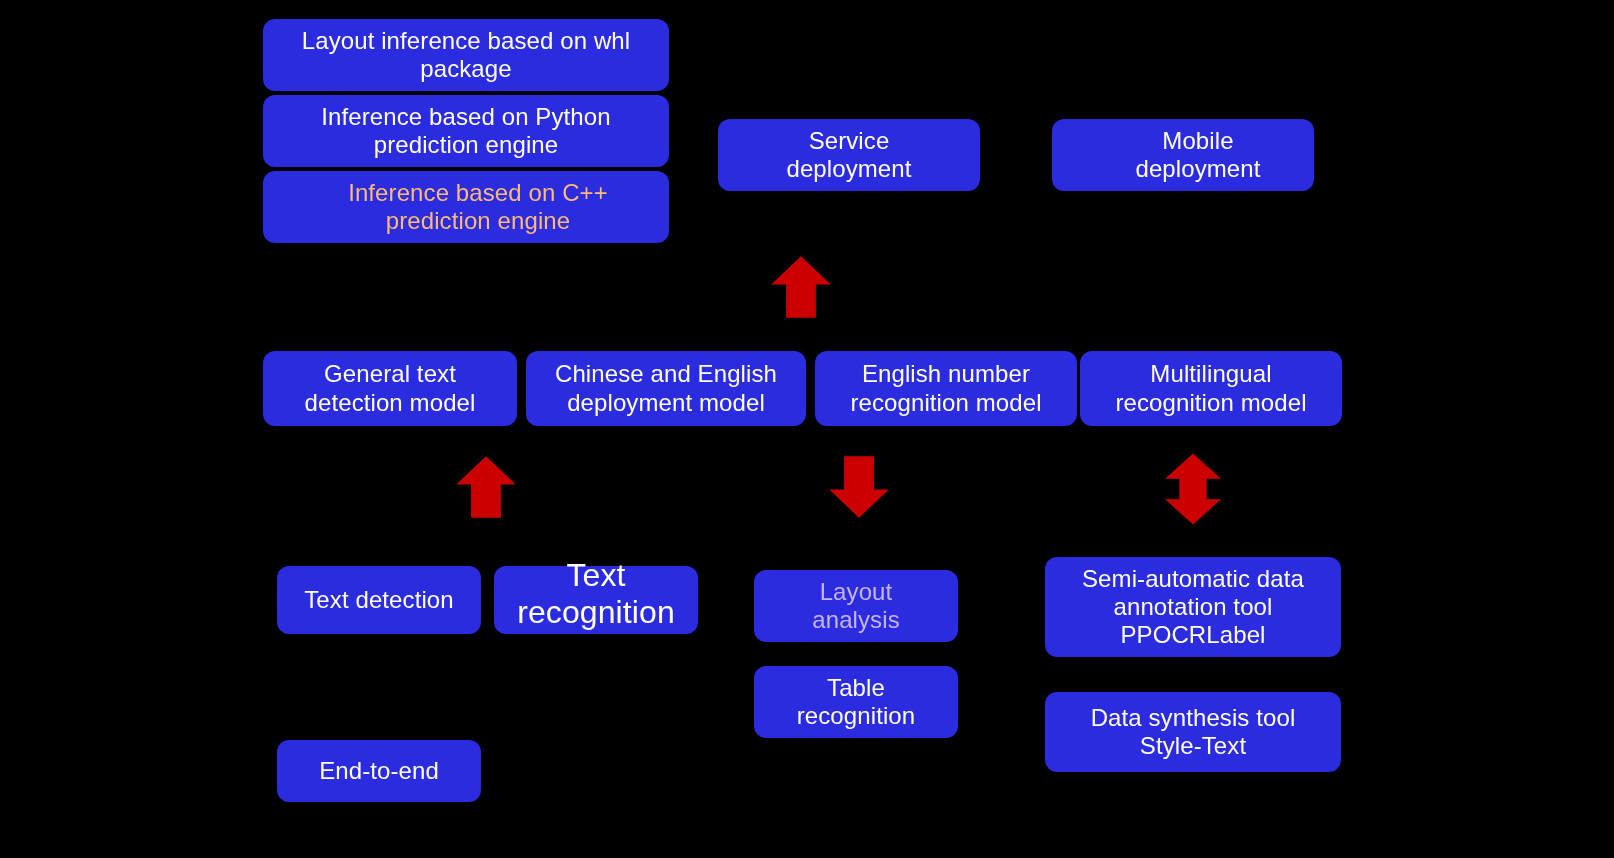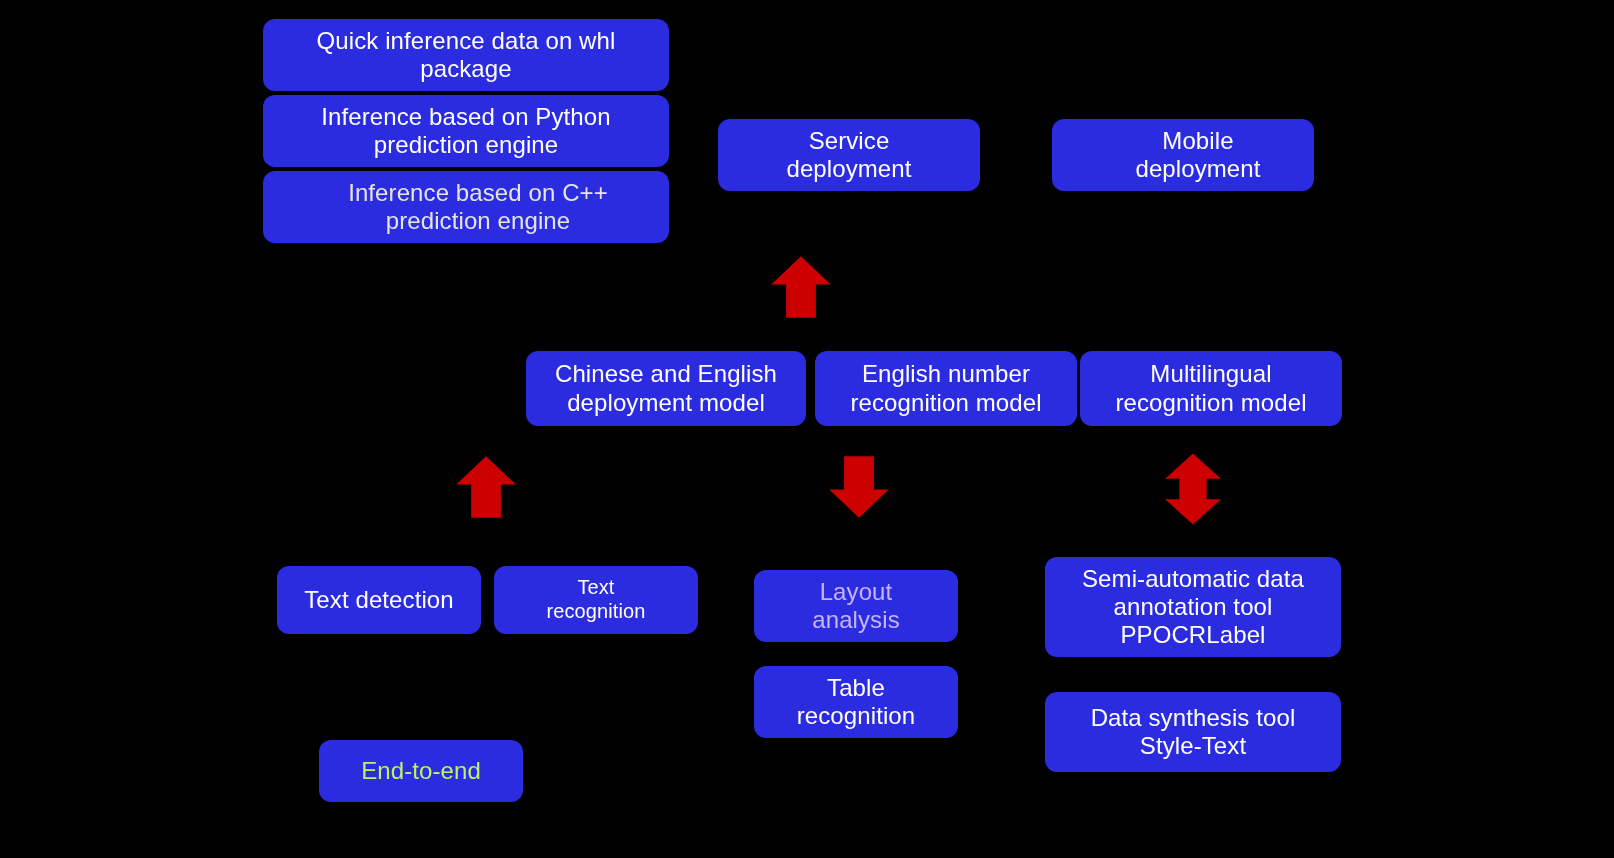--- a/index.html
+++ b/index.html
@@ -34,46 +34,48 @@
   .arrow {
     position: absolute;
   }
   .arrow svg { display: block; }
 </style>
 </head>
 <body>
 
 <div id="canvas">
     <div style="position: absolute; left: 0px; top: 0px; width: 100%; height: 100%;">
-      <div class="box" style="left: 263px; top: 19px; width: 406px; height: 72px; font-size: 24px; background: rgb(43, 43, 224); color: rgb(255, 255, 255);"><span>Quick inference data on whl
+      <div class="box" style="left: 263px; top: 19px; width: 406px; height: 72px; font-size: 24px; background: rgb(43, 43, 224); color: rgb(255, 255, 255);"><span>Layout inference based on whl
 package</span></div>
       <div class="box" style="left: 263px; top: 95px; width: 406px; height: 72px; font-size: 24px; background: rgb(43, 43, 224); color: rgb(255, 255, 255);"><span>Inference based on Python
 prediction engine</span></div>
-      <div class="box" style="left: 263px; top: 171px; width: 406px; height: 72px; font-size: 24px; background: rgb(43, 43, 224); color: #e5e5e5; padding-left: 34px;"><span>Inference based on C++
+      <div class="box" style="left: 263px; top: 171px; width: 406px; height: 72px; font-size: 24px; background: rgb(43, 43, 224); color: #fdba74; padding-left: 34px;"><span>Inference based on C++
 prediction engine</span></div>
     </div>
     <div style="position: absolute; left: 0px; top: 0px; width: 100%; height: 100%; margin-top: 24px;">
       <div class="box" style="left: 718px; top: 95px; width: 262px; height: 72px; font-size: 24px; background: rgb(43, 43, 224); color: rgb(255, 255, 255);"><span>Service
 deployment</span></div>
       <div class="box" style="left: 1052px; top: 95px; width: 262px; height: 72px; font-size: 24px; background: rgb(43, 43, 224); color: rgb(255, 255, 255); padding-left: 40px;"><span>Mobile
 deployment</span></div>
     </div>
     <div style="position: absolute; left: 0px; top: 0px; width: 100%; height: 100%;">
+      <div class="box" style="left: 263px; top: 351px; width: 254px; height: 75px; font-size: 24px; background: rgb(43, 43, 224); color: rgb(255, 255, 255);"><span>General text
+detection model</span></div>
       <div class="box" style="left: 526px; top: 351px; width: 280px; height: 75px; font-size: 24px; background: rgb(43, 43, 224); color: rgb(255, 255, 255);"><span>Chinese and English
 deployment model</span></div>
       <div class="box" style="left: 815px; top: 351px; width: 262px; height: 75px; font-size: 24px; background: rgb(43, 43, 224); color: rgb(255, 255, 255);"><span>English number
 recognition model</span></div>
       <div class="box" style="left: 1080px; top: 351px; width: 262px; height: 75px; font-size: 24px; background: rgb(43, 43, 224); color: rgb(255, 255, 255);"><span>Multilingual
 recognition model</span></div>
     </div>
     <div style="position: absolute; left: 0px; top: 0px; width: 100%; height: 100%; padding-left: 48px;">
       <div class="box" style="left: 277px; top: 566px; width: 204px; height: 68px; font-size: 24px; background: rgb(43, 43, 224); color: rgb(255, 255, 255);"><span>Text detection</span></div>
-      <div class="box" style="left: 494px; top: 566px; width: 204px; height: 68px; font-size: 20px; background: rgb(43, 43, 224); color: rgb(255, 255, 255);"><span>Text
+      <div class="box" style="left: 494px; top: 566px; width: 204px; height: 68px; font-size: 32px; background: rgb(43, 43, 224); color: rgb(255, 255, 255); align-items: flex-end;"><span>Text
 recognition</span></div>
-      <div class="box" style="left: 277px; top: 740px; width: 204px; height: 62px; font-size: 24px; background: rgb(43, 43, 224); color: #bef264; margin-left: 42px;"><span>End-to-end</span></div>
+      <div class="box" style="left: 277px; top: 740px; width: 204px; height: 62px; font-size: 24px; background: rgb(43, 43, 224); color: #ffffff;"><span>End-to-end</span></div>
     </div>
     <div style="position: absolute; left: 0px; top: 0px; width: 100%; height: 100%;">
       <div class="box" style="left: 754px; top: 570px; width: 204px; height: 72px; font-size: 24px; background: rgb(43, 43, 224); color: #c4b5fd;"><span>Layout
 analysis</span></div>
       <div class="box" style="left: 754px; top: 666px; width: 204px; height: 72px; font-size: 24px; background: rgb(43, 43, 224); color: rgb(255, 255, 255);"><span>Table
 recognition</span></div>
     </div>
     <div style="position: absolute; left: 0px; top: 0px; width: 100%; height: 100%;">
       <div class="box" style="left: 1045px; top: 557px; width: 296px; height: 100px; font-size: 24px; background: rgb(43, 43, 224); color: rgb(255, 255, 255);"><span>Semi-automatic data
 annotation tool

